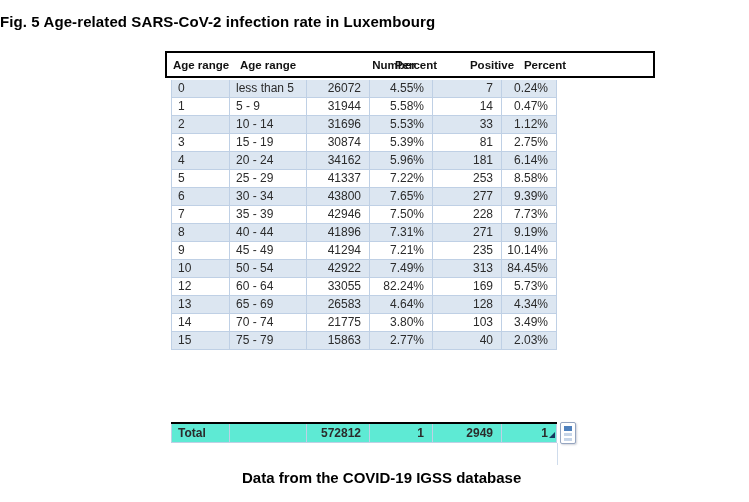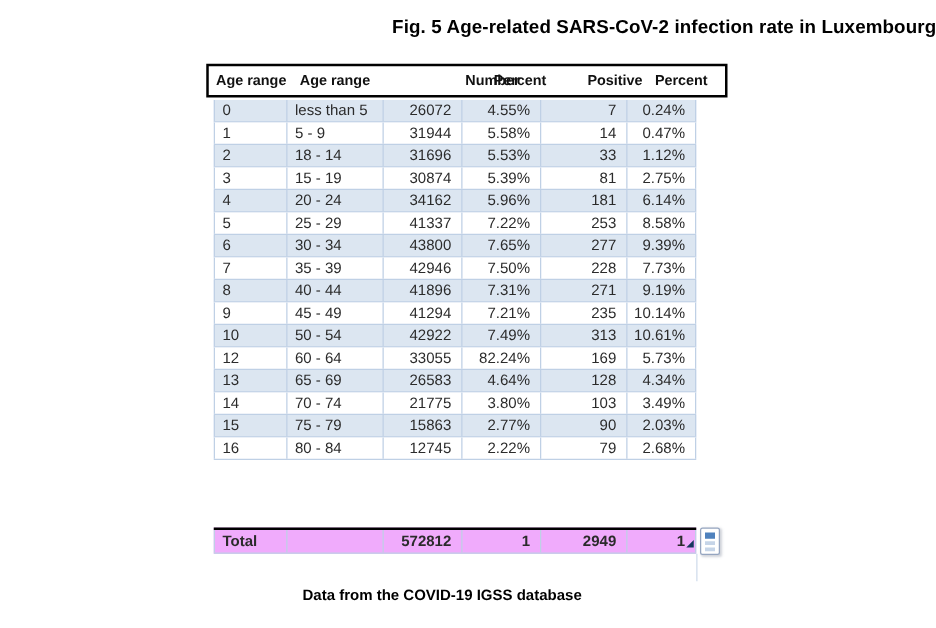--- a/index.html
+++ b/index.html
@@ -15,27 +15,27 @@
   .page{
     position:relative;
     width:749px;height:502px;
     background:#ffffff;
     font-family:"Liberation Sans", sans-serif;
     color:var(--text);
     overflow:hidden;
   }
   .fig-title{
     position:absolute;top:13px;left:0;width:749px;
-    text-align:right;
+    text-align:left;
     font-size:15px;font-weight:bold;color:#000;
     letter-spacing:0.1px;
   }
   .header-box{
     position:absolute;left:165px;top:51px;
-    width:417px;height:27px;
+    width:490px;height:27px;
     border:2px solid var(--header-border);
     background:#fff;
     z-index:2;
   }
   .hdr{
     position:absolute;top:50%;
     transform:translate(-50%,-50%);
     white-space:nowrap;
     font-size:11.5px;font-weight:bold;color:#111;
   }
@@ -65,21 +65,21 @@
   .c3{width:63px;}
   .c4{width:69px;}
   .c5{width:55px;}
   .num{text-align:right;padding-left:0;padding-right:8px;}
 
   .total{
     position:absolute;left:171px;top:422px;
     height:21px;
     border-top:2px solid #000;
     border-bottom:1px solid var(--gridline);
-    font-weight:bold;background:#f0abfc;
+    font-weight:bold;background:#5eead4;
   }
   .total .c{line-height:18px;}
 
   .fill-handle{
     position:absolute;left:549px;top:432px;
     width:0;height:0;
     border-left:6px solid transparent;
     border-bottom:6px solid var(--fill-handle);
     z-index:3;
   }
@@ -101,21 +101,21 @@
     background:#C6D5E8;
   }
   .af-line.l1{top:10px;}
   .af-line.l2{top:15px;}
   .tail-line{
     position:absolute;left:557px;top:443px;
     width:1px;height:22px;background:#CFDCEC;
   }
   .caption{
     position:absolute;left:242px;top:469px;
-    font-size:12px;font-weight:bold;color:#000;
+    font-size:15px;font-weight:bold;color:#000;
     white-space:nowrap;
   }
 </style>
 </head>
 <body>
 
 <div class="page">
 
   <div class="fig-title">Fig. 5 Age-related SARS-CoV-2 infection rate in Luxembourg</div>
 
@@ -142,21 +142,21 @@
       <span class="c c0">1</span>
       <span class="c c1">5 - 9</span>
       <span class="c c2 num">31944</span>
       <span class="c c3 num">5.58%</span>
       <span class="c c4 num">14</span>
       <span class="c c5 num">0.47%</span>
     </div>
 
     <div class="row">
       <span class="c c0">2</span>
-      <span class="c c1">18 - 14</span>
+      <span class="c c1">10 - 14</span>
       <span class="c c2 num">31696</span>
       <span class="c c3 num">5.53%</span>
       <span class="c c4 num">33</span>
       <span class="c c5 num">1.12%</span>
     </div>
 
     <div class="row">
       <span class="c c0">3</span>
       <span class="c c1">15 - 19</span>
       <span class="c c2 num">30874</span>
@@ -218,21 +218,21 @@
       <span class="c c4 num">235</span>
       <span class="c c5 num">10.14%</span>
     </div>
 
     <div class="row">
       <span class="c c0">10</span>
       <span class="c c1">50 - 54</span>
       <span class="c c2 num">42922</span>
       <span class="c c3 num">7.49%</span>
       <span class="c c4 num">313</span>
-      <span class="c c5 num">10.61%</span>
+      <span class="c c5 num">84.45%</span>
     </div>
 
 
     <div class="row">
       <span class="c c0">12</span>
       <span class="c c1">60 - 64</span>
       <span class="c c2 num">33055</span>
       <span class="c c3 num">82.24%</span>
       <span class="c c4 num">169</span>
       <span class="c c5 num">5.73%</span>
@@ -254,32 +254,24 @@
       <span class="c c3 num">3.80%</span>
       <span class="c c4 num">103</span>
       <span class="c c5 num">3.49%</span>
     </div>
 
     <div class="row">
       <span class="c c0">15</span>
       <span class="c c1">75 - 79</span>
       <span class="c c2 num">15863</span>
       <span class="c c3 num">2.77%</span>
-      <span class="c c4 num">90</span>
+      <span class="c c4 num">40</span>
       <span class="c c5 num">2.03%</span>
     </div>
 
-    <div class="row">
-      <span class="c c0">16</span>
-      <span class="c c1">80 - 84</span>
-      <span class="c c2 num">12745</span>
-      <span class="c c3 num">2.22%</span>
-      <span class="c c4 num">79</span>
-      <span class="c c5 num">2.68%</span>
-    </div>
 
 
   </div>
 
   <div class="row total">
     <span class="c c0">Total</span>
     <span class="c c1"></span>
     <span class="c c2 num">572812</span>
     <span class="c c3 num">1</span>
     <span class="c c4 num">2949</span>

